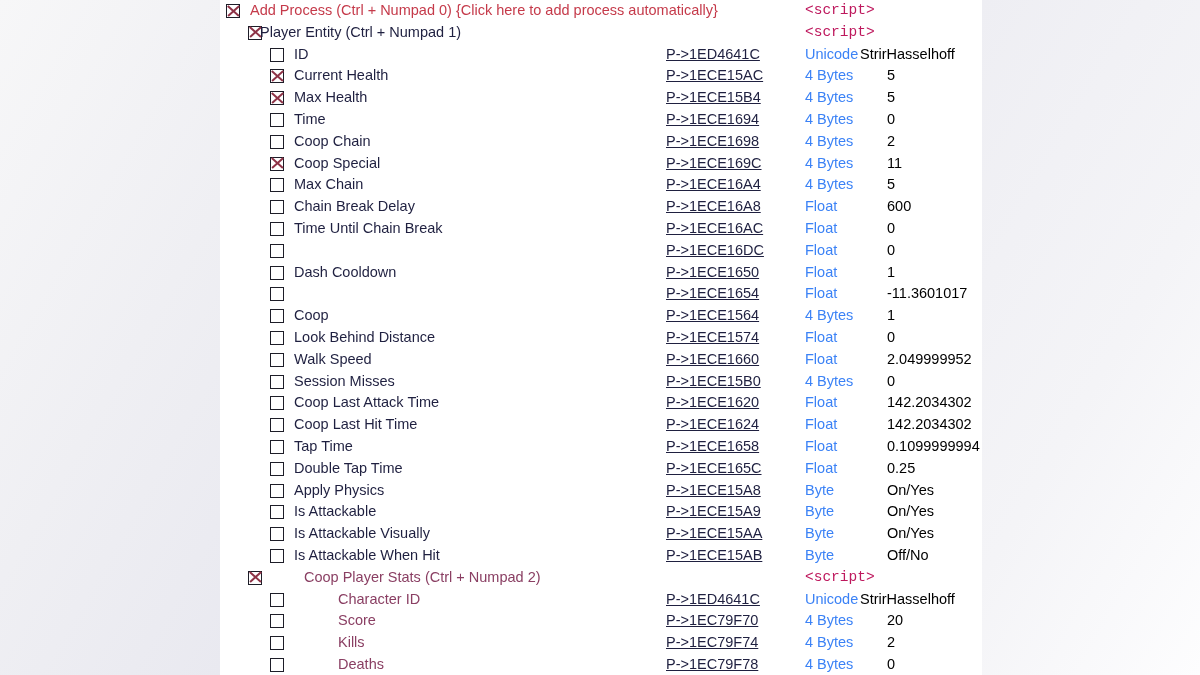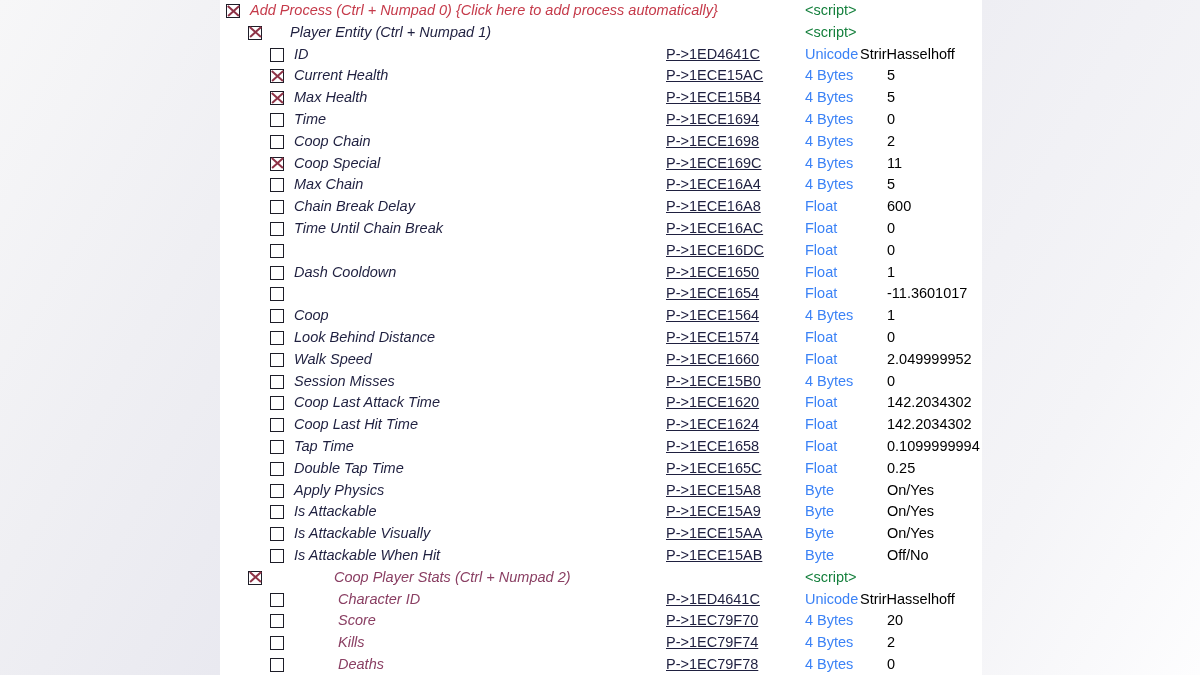--- a/index.html
+++ b/index.html
@@ -61,36 +61,35 @@
     width: 15px; height: 1.5px;
     background: #8e3347;
   }
   .cb.checked::before { transform: rotate(42deg); }
   .cb.checked::after  { transform: rotate(-42deg); }
 
   .desc {
     position: absolute;
     top: 0;
     color: #1f2040;
-    font-style: italic;
   }
   .desc.red   { color: #c53a4a; }
   .desc.plum  { color: #8a3f63; margin-left: 44px; }
   .desc.navy  { color: #1f2040; }
 
   .addr  { position: absolute; left: 446px; top: 0; color: #1f2040; text-decoration: underline; }
   .type  { position: absolute; left: 585px; top: 0; color: #3b82f6; }
   .value { position: absolute; left: 667px; top: 0; color: #000000; }
-  .script{ position: absolute; left: 585px; top: 0; color: #15803d; }
+  .script{ position: absolute; left: 585px; top: 0; color: #be185d; font-family: Liberation Mono, monospace; }
 
   
   .lvl0 .cb   { left: 6px; }
   .lvl0 .desc { left: 30px; }
   .lvl1 .cb   { left: 28px; }
-  .lvl1 .desc { left: 70px; text-align: right; }
+  .lvl1 .desc { left: 40px; text-align: right; }
   .lvl2 .cb   { left: 50px; }
   .lvl2 .desc { left: 74px; }
 </style>
 </head>
 <body>
 
 <div id="app">
   <div class="backdrop-left"></div>
   <div class="backdrop-right"></div>
 

